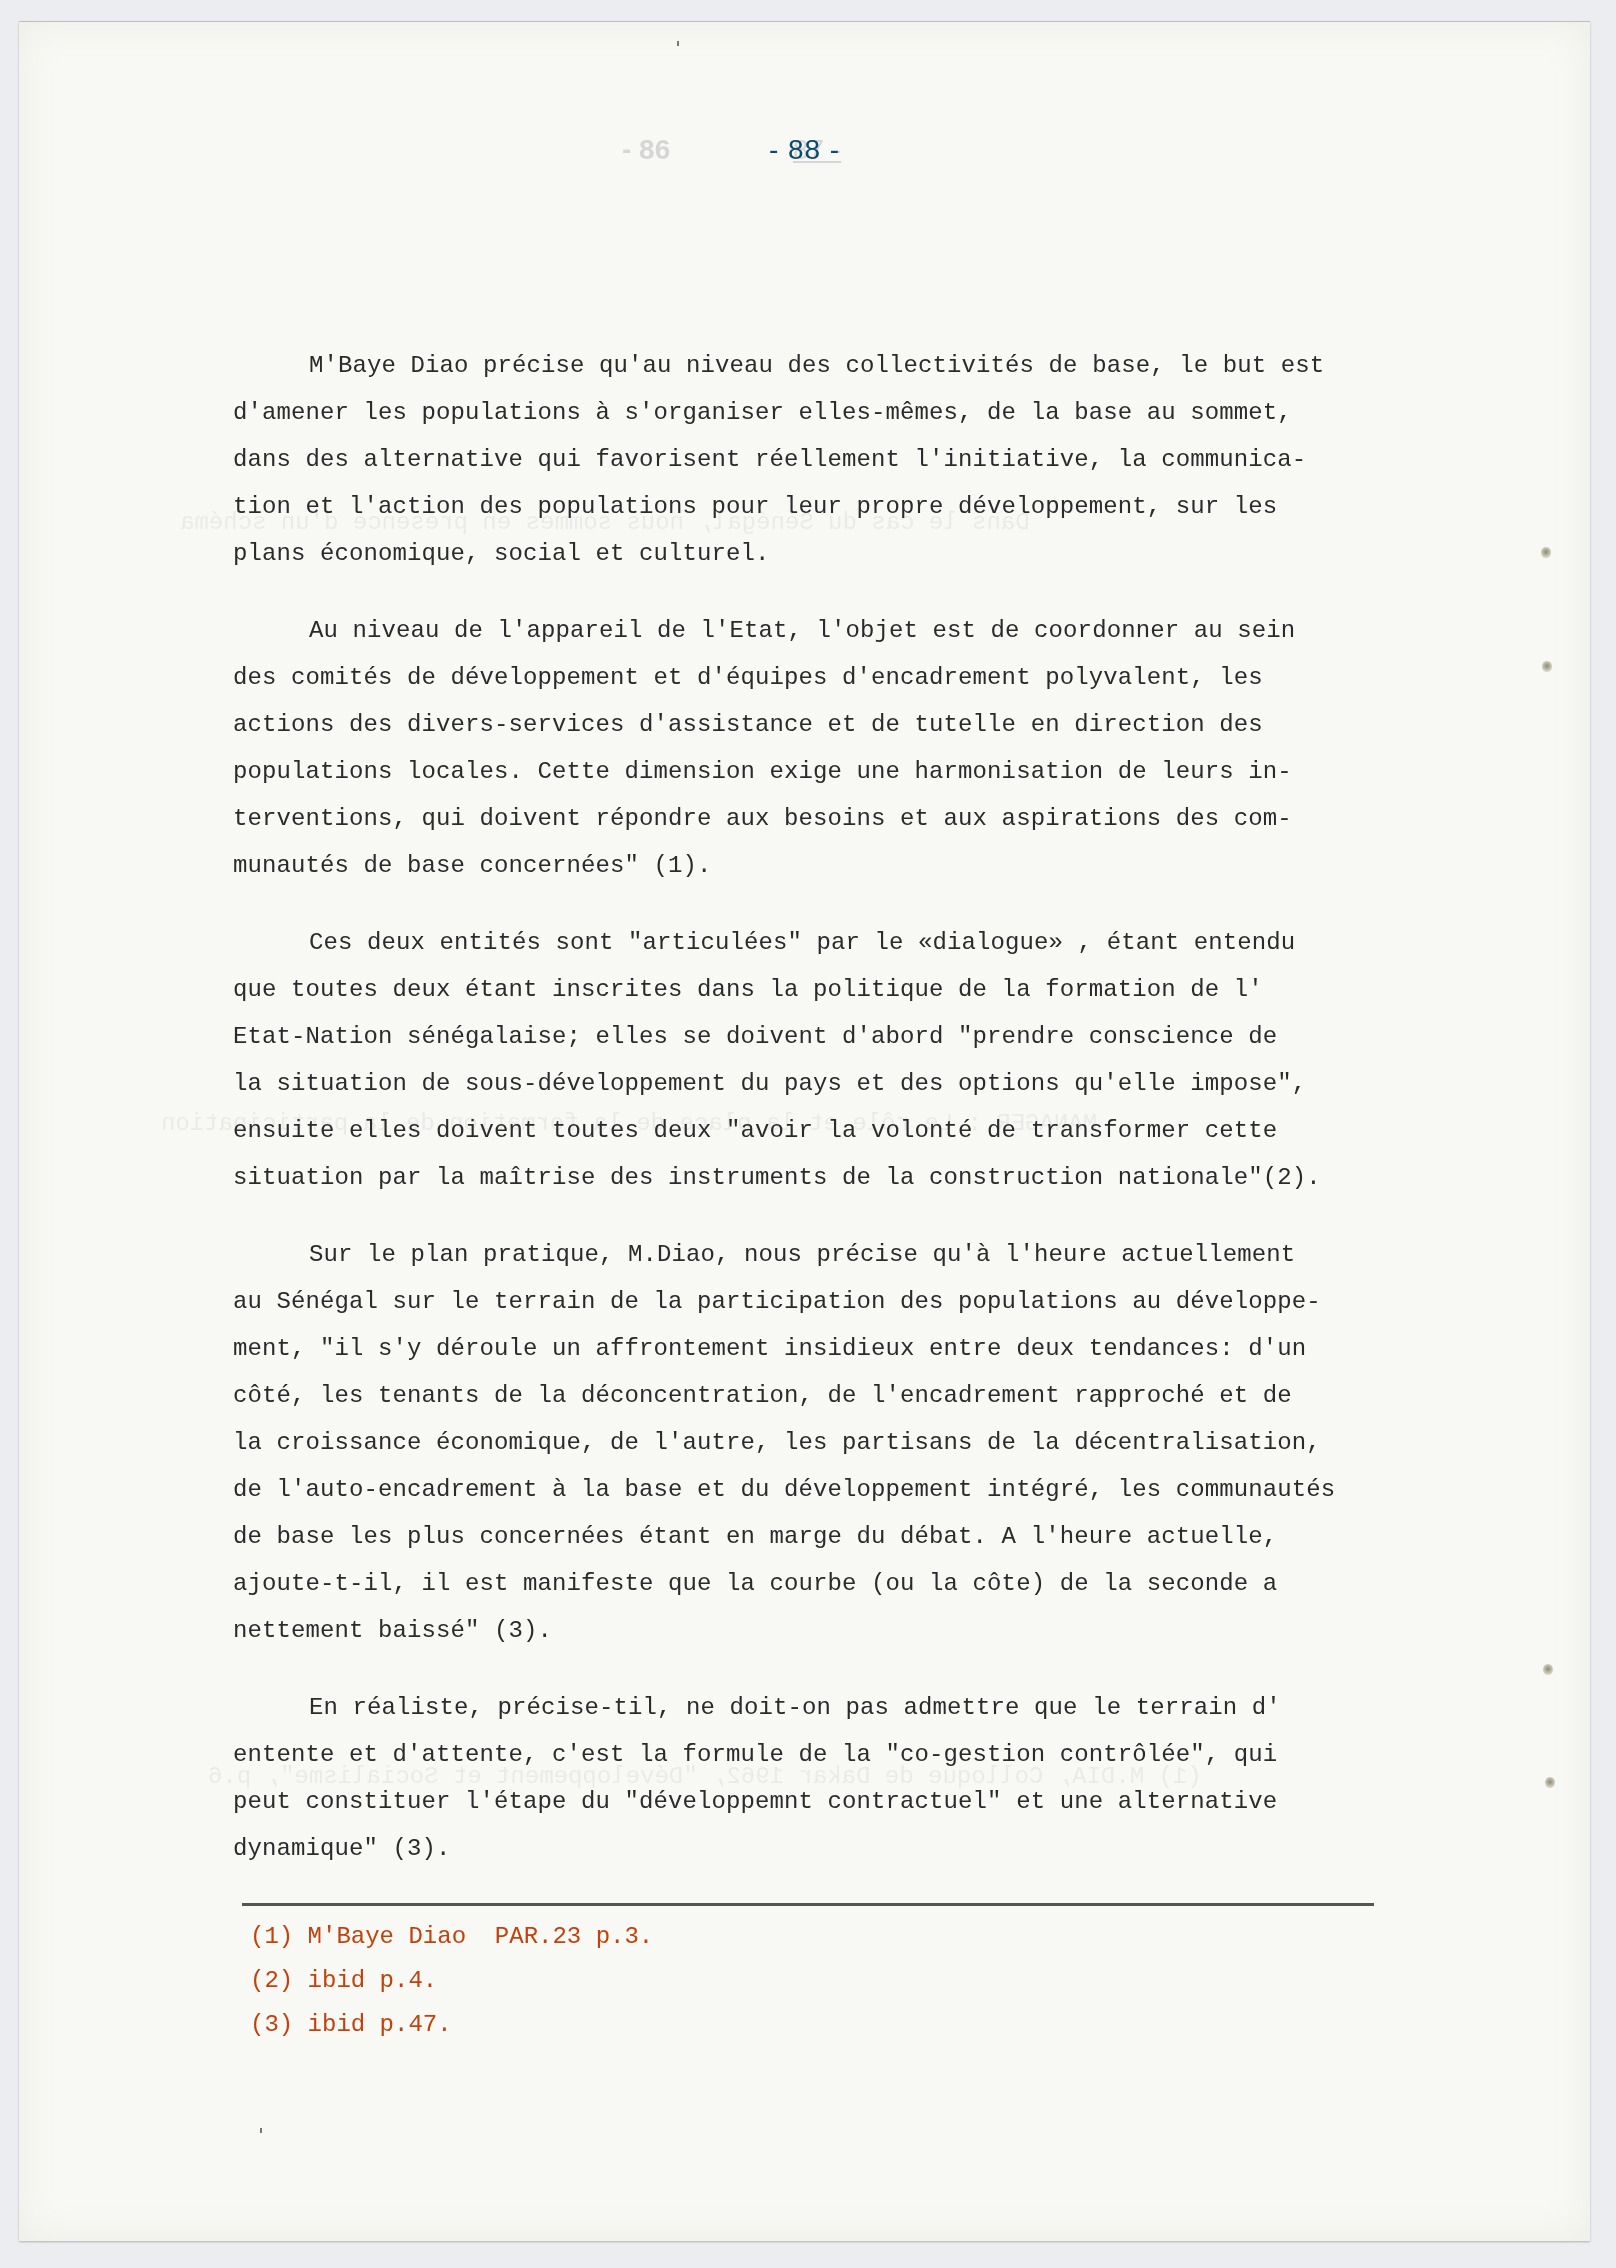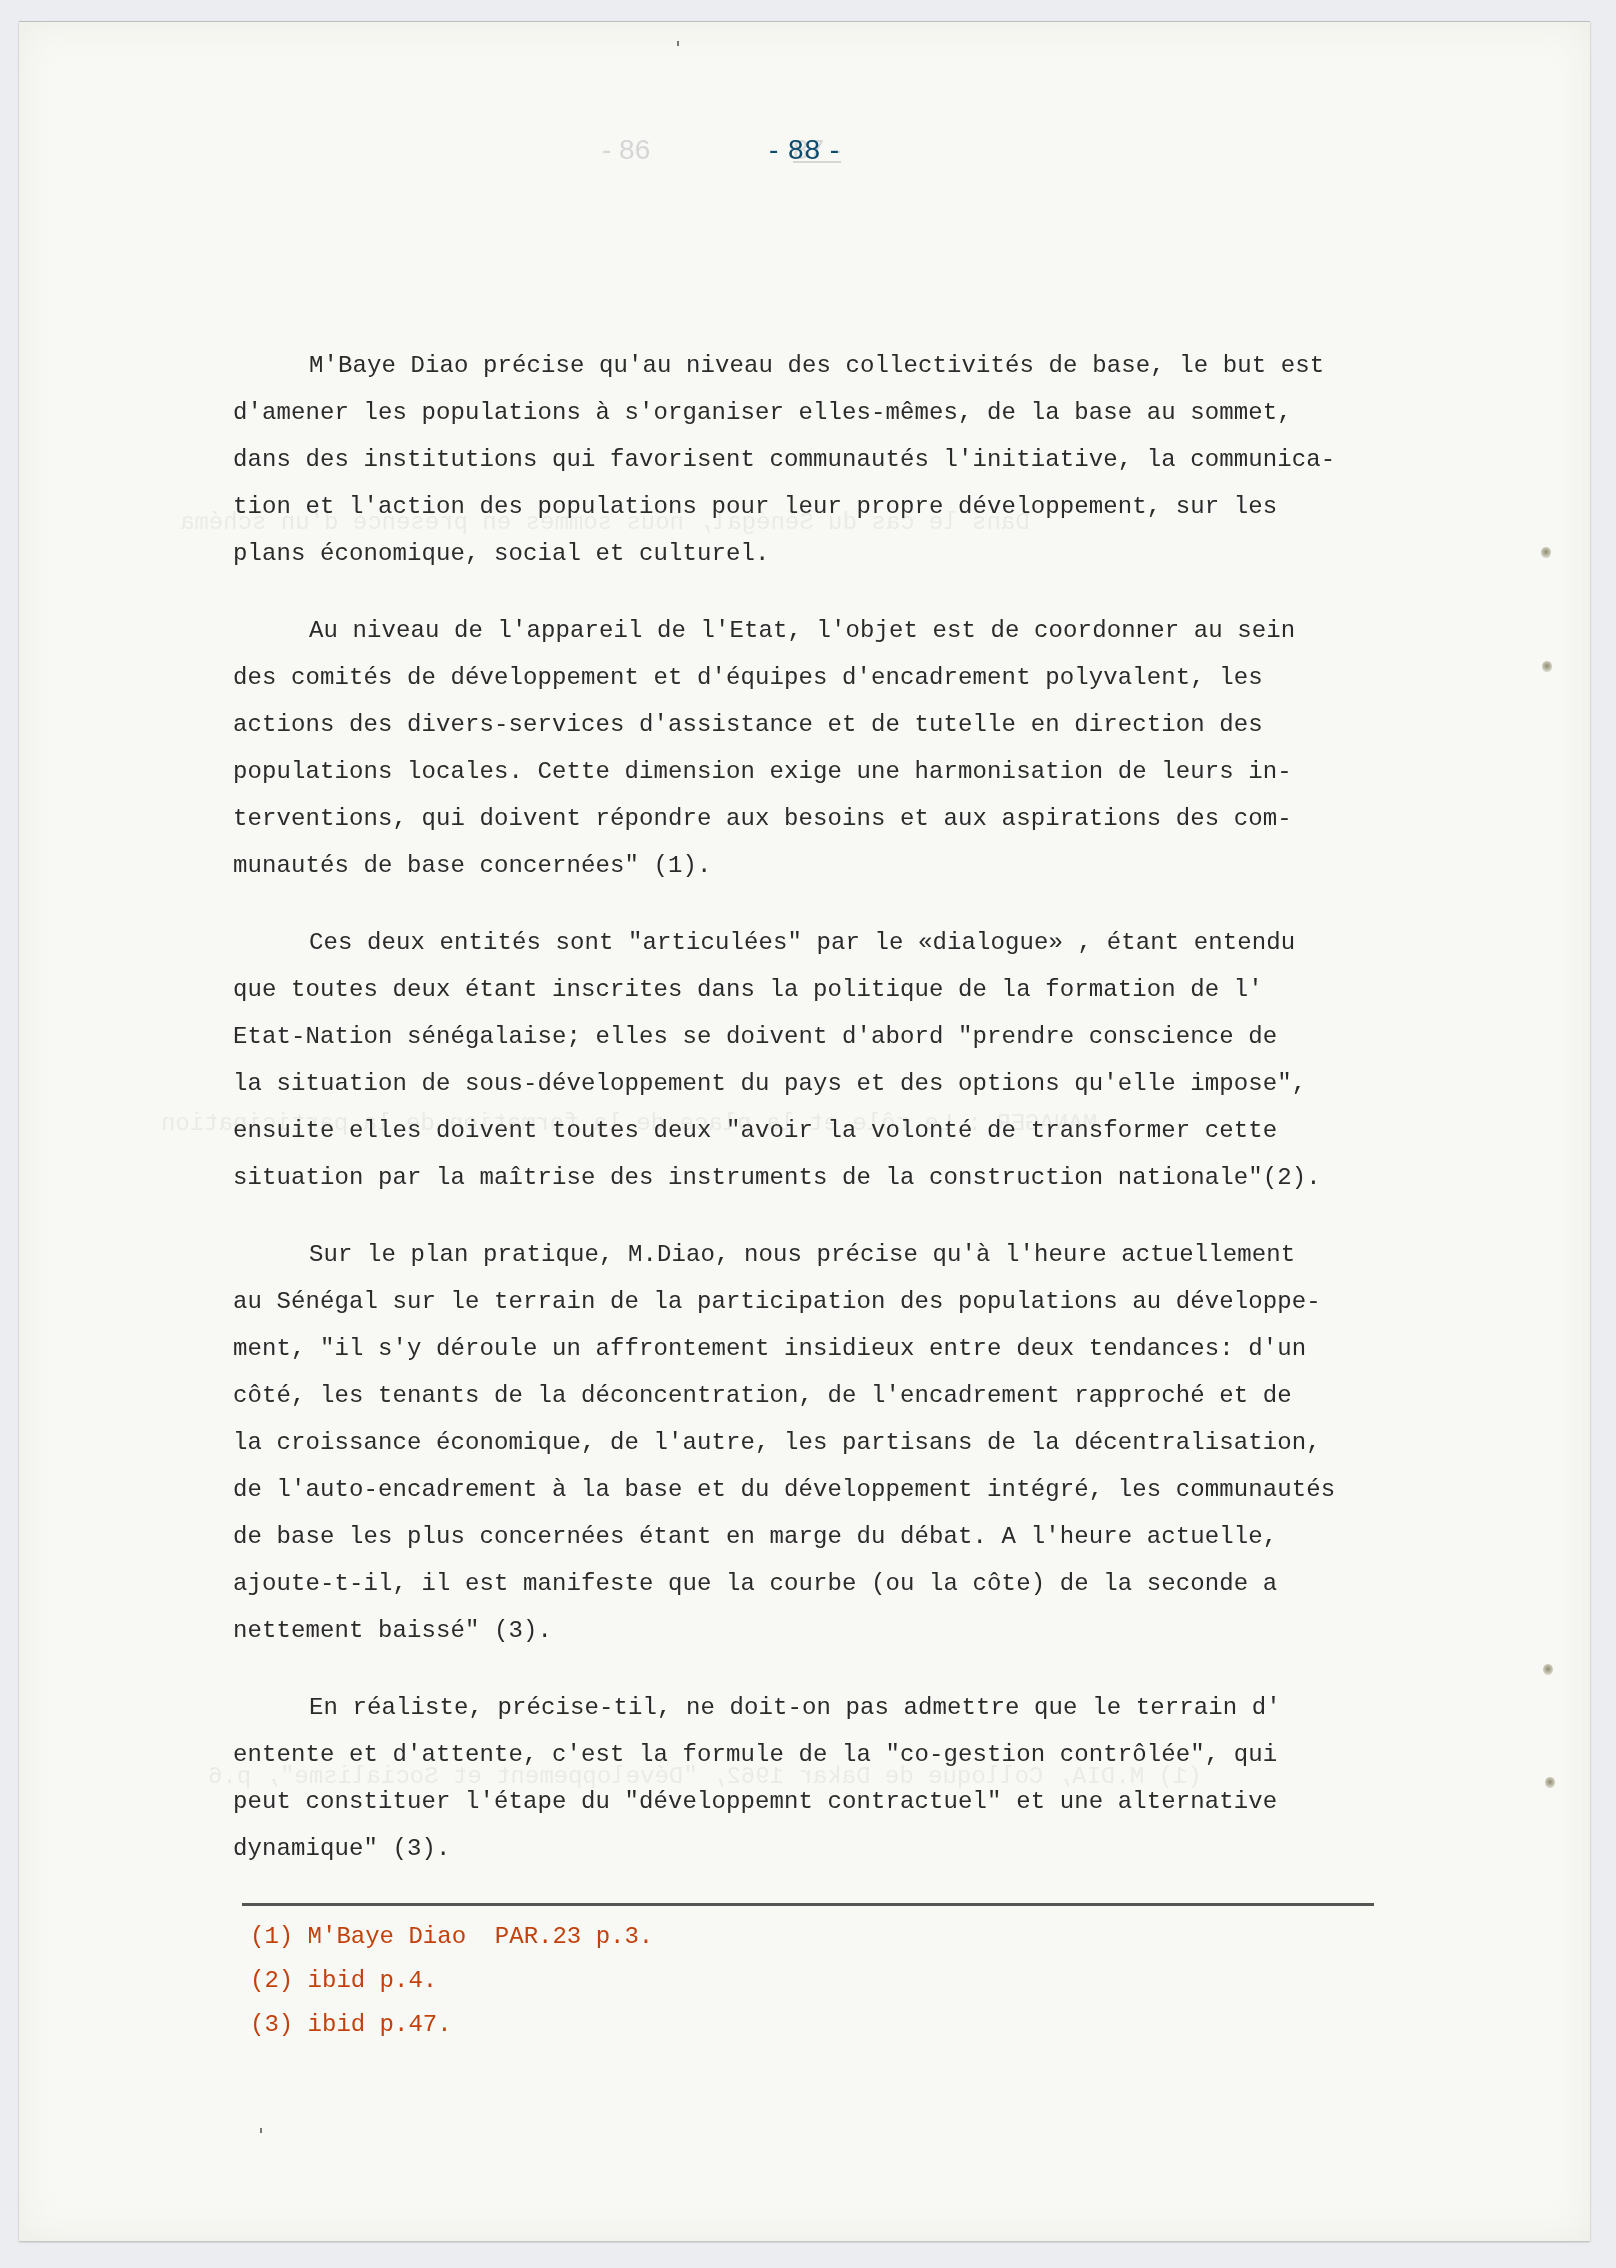--- a/index.html
+++ b/index.html
@@ -75,33 +75,33 @@
     font-size: 24px;
     white-space: pre;
     transform: scaleX(-1);
   }
 </style>
 </head>
 <body>
 
 <div class="page">
 
-  <div class="ghost-number" style="left:583px;">- 86</div>
+  <div class="ghost-number" style="left:603px;font-weight:bold;">- 86</div>
   <div class="ghost-number" style="left:774px;text-decoration:underline;">87 -</div>
   <div class="page-number">- 88 -</div>
 
   <div class="bleed" style="left:161px; top:487px;">Dans le cas du Sénégal, nous sommes en présence d'un schéma</div>
   <div class="bleed" style="left:142px; top:1088px;">MANAGER : Le rôle et la place de la formation de la participation</div>
   <div class="bleed" style="left:189px; top:1741px;">(1) M.DIA, Colloque de Dakar 1962, "Développement et Socialisme", p.6</div>
 
   <div class="body-text">
     <p class="para">
       <span class="line first">M'Baye Diao précise qu'au niveau des collectivités de base, le but est</span>
       <span class="line">d'amener les populations à s'organiser elles-mêmes, de la base au sommet,</span>
-      <span class="line">dans des institutions qui favorisent communautés l'initiative, la communica-</span>
+      <span class="line">dans des alternative qui favorisent réellement l'initiative, la communica-</span>
       <span class="line">tion et l'action des populations pour leur propre développement, sur les</span>
       <span class="line">plans économique, social et culturel.</span>
     </p>
     <p class="para">
       <span class="line first">Au niveau de l'appareil de l'Etat, l'objet est de coordonner au sein</span>
       <span class="line">des comités de développement et d'équipes d'encadrement polyvalent, les</span>
       <span class="line">actions des divers-services d'assistance et de tutelle en direction des</span>
       <span class="line">populations locales. Cette dimension exige une harmonisation de leurs in-</span>
       <span class="line">terventions, qui doivent répondre aux besoins et aux aspirations des com-</span>
       <span class="line">munautés de base concernées" (1).</span>

